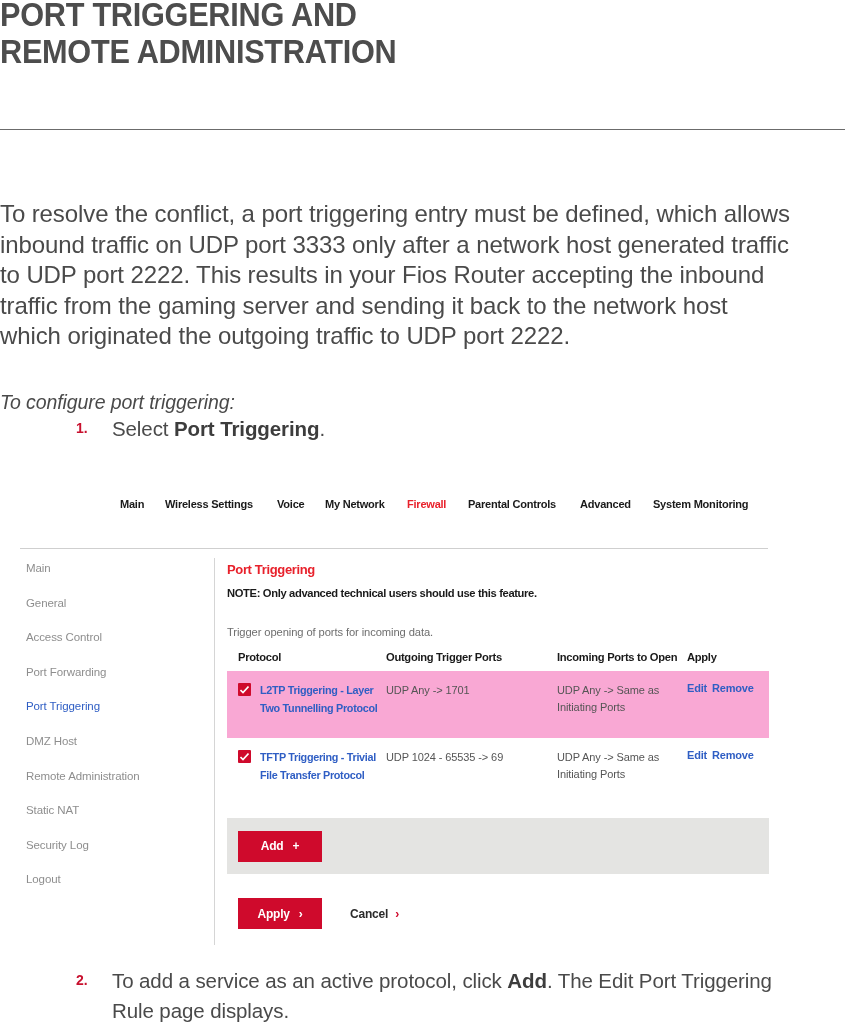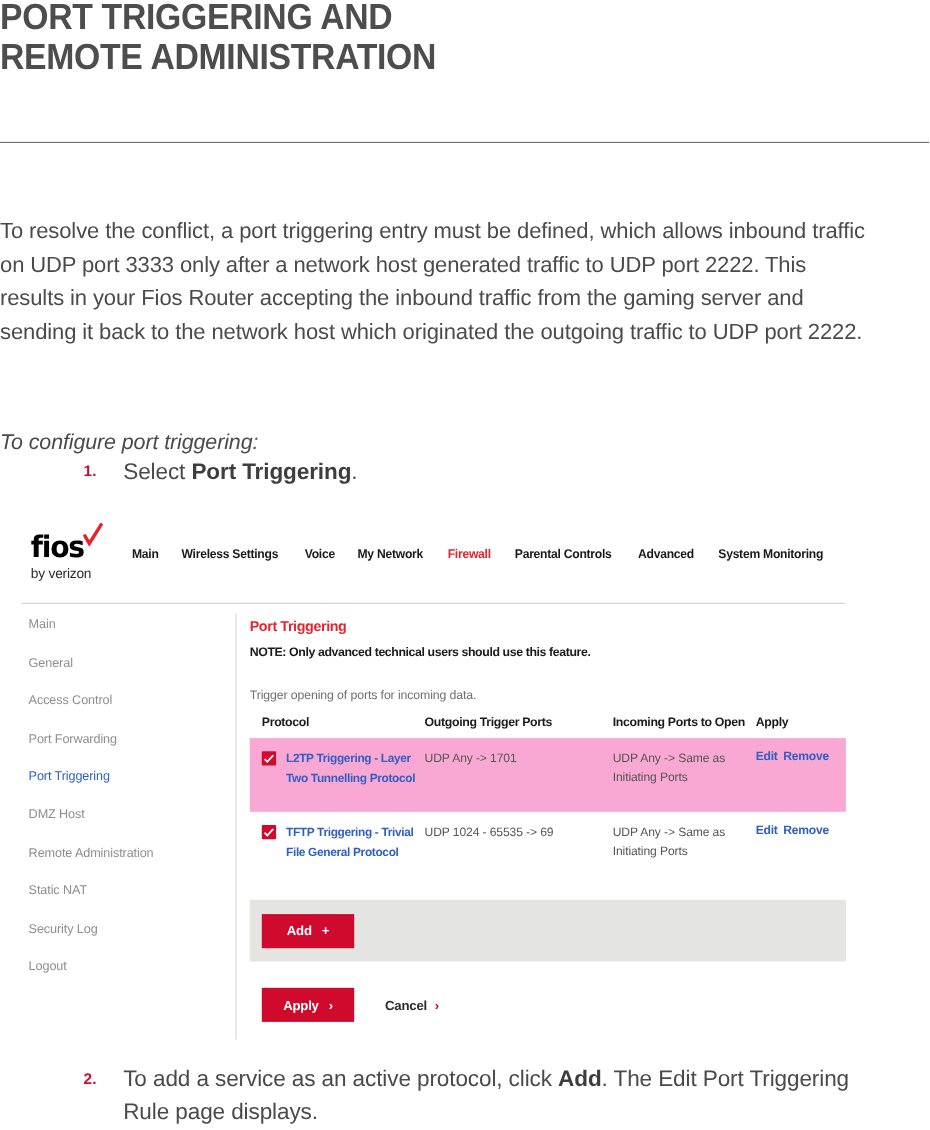--- a/index.html
+++ b/index.html
@@ -38,21 +38,21 @@
     height: 1px;
     background: #6b6b6b;
   }
 
   
   #intro-paragraph {
     position: absolute;
     left: 0px;
     top: 175px;
     width: 790px;
-    font-size: 20px;
+    font-size: 24px;
     line-height: 30.5px;
     color: #4a4a4a;
     letter-spacing: -0.1px;
   }
   #configure-lead {
     position: absolute;
     left: 0px;
     top: 371px;
     font-size: 19.5px;
     font-style: italic;
@@ -330,29 +330,20 @@
 
 <p id="configure-lead">To configure port triggering:</p>
 
 <div class="numbered-step" id="step-1">
   <div class="step-num">1.</div>
   <div class="step-text"><span>Select </span><b>Port Triggering</b><span>.</span></div>
 </div>
 
 <div id="router-screenshot">
 
-  <div id="logo-block">
-    <div id="logo-fios">
-      <span>fios</span>
-      <svg id="logo-check" viewBox="0 0 20 22">
-        <path d="M1 11 L6 19 L18 1" stroke="#e8212b" stroke-width="3.2" fill="none" stroke-linecap="butt"></path>
-      </svg>
-    </div>
-    <div id="logo-byverizon">by verizon</div>
-  </div>
 
   <div id="top-nav">
     <div class="nav-item">Main</div>
     <div class="nav-item">Wireless Settings</div>
     <div class="nav-item">Voice</div>
     <div class="nav-item">My Network</div>
     <div class="nav-item active">Firewall</div>
     <div class="nav-item">Parental Controls</div>
     <div class="nav-item">Advanced</div>
     <div class="nav-item">System Monitoring</div>
@@ -402,21 +393,21 @@
         </div>
       </div>
 
       <div class="pt-row">
         <div class="col-proto proto-cell">
           <div class="checkbox">
             <svg width="9" height="8" viewBox="0 0 9 8">
               <path d="M0.5 4 L3 6.5 L8.5 0.5" stroke="#ffffff" stroke-width="1.6" fill="none"></path>
             </svg>
           </div>
-          <div class="proto-name">TFTP Triggering - Trivial File General Protocol</div>
+          <div class="proto-name">TFTP Triggering - Trivial File Transfer Protocol</div>
         </div>
         <div class="col-out cell-text">UDP 1024 - 65535 -&gt; 69</div>
         <div class="col-in cell-text">UDP Any -&gt; Same as Initiating Ports</div>
         <div class="col-action action-cell">
           <span>Edit</span><span>Remove</span>
         </div>
       </div>
     </div>
 
     <div id="add-band">

